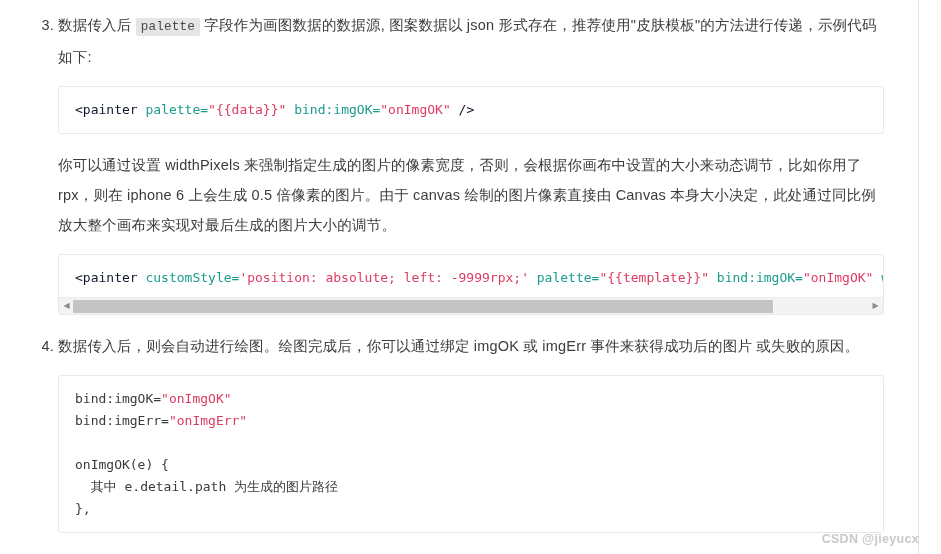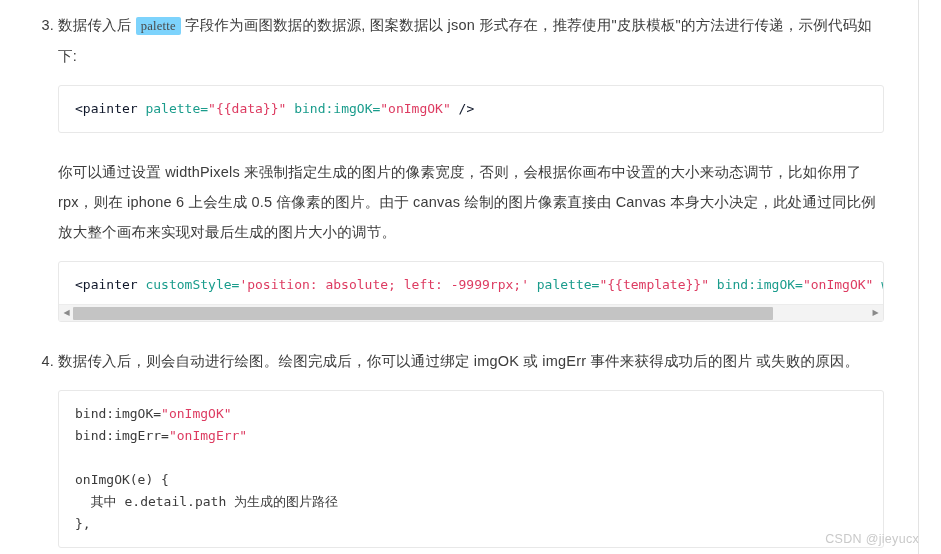--- a/index.html
+++ b/index.html
@@ -48,23 +48,23 @@
     width: 20px;
     text-align: right;
     font-size: 14.5px;
     line-height: 30px;
     color: #3c3c3c;
   }
   .item .body { display: block; }
 
   
   code.inline {
-    font-family: Liberation Serif, serif;
+    font-family: Liberation Mono, monospace;
     font-size: 12.6px;
-    background: #7dd3fc;
+    background: #e5e5e5;
     color: #4a4a4a;
     padding: 2px 5px;
     border-radius: 2px;
     white-space: nowrap;
   }
 
   
   .codeblock {
     border: 1px solid #e8e8e8;
     background: #ffffff;
@@ -121,32 +121,33 @@
   .hscroll .thumb {
     position: absolute;
     left: 0; top: 0;
     height: 13px;
     background: #c4c4c4;
     border-radius: 1px;
   }
 
   
   .gap-after-code { margin-top: 16px; }
-  .codeblock + .item { margin-top: 24px; }
+  .codeblock + .item { margin-top: 16px; }
 
   
   .watermark {
     position: absolute;
     right: 22px;
     bottom: 8px;
     font-size: 12.5px;
     color: #c9c9c9;
     font-family: "Liberation Sans", "DejaVu Sans", sans-serif;
     letter-spacing: 0.3px;
     white-space: nowrap;
+    font-weight: bold;
   }
 </style>
 </head>
 <body>
 
 <div class="page-rule"></div>
 
 <div class="doc">
 
   <div class="item">

